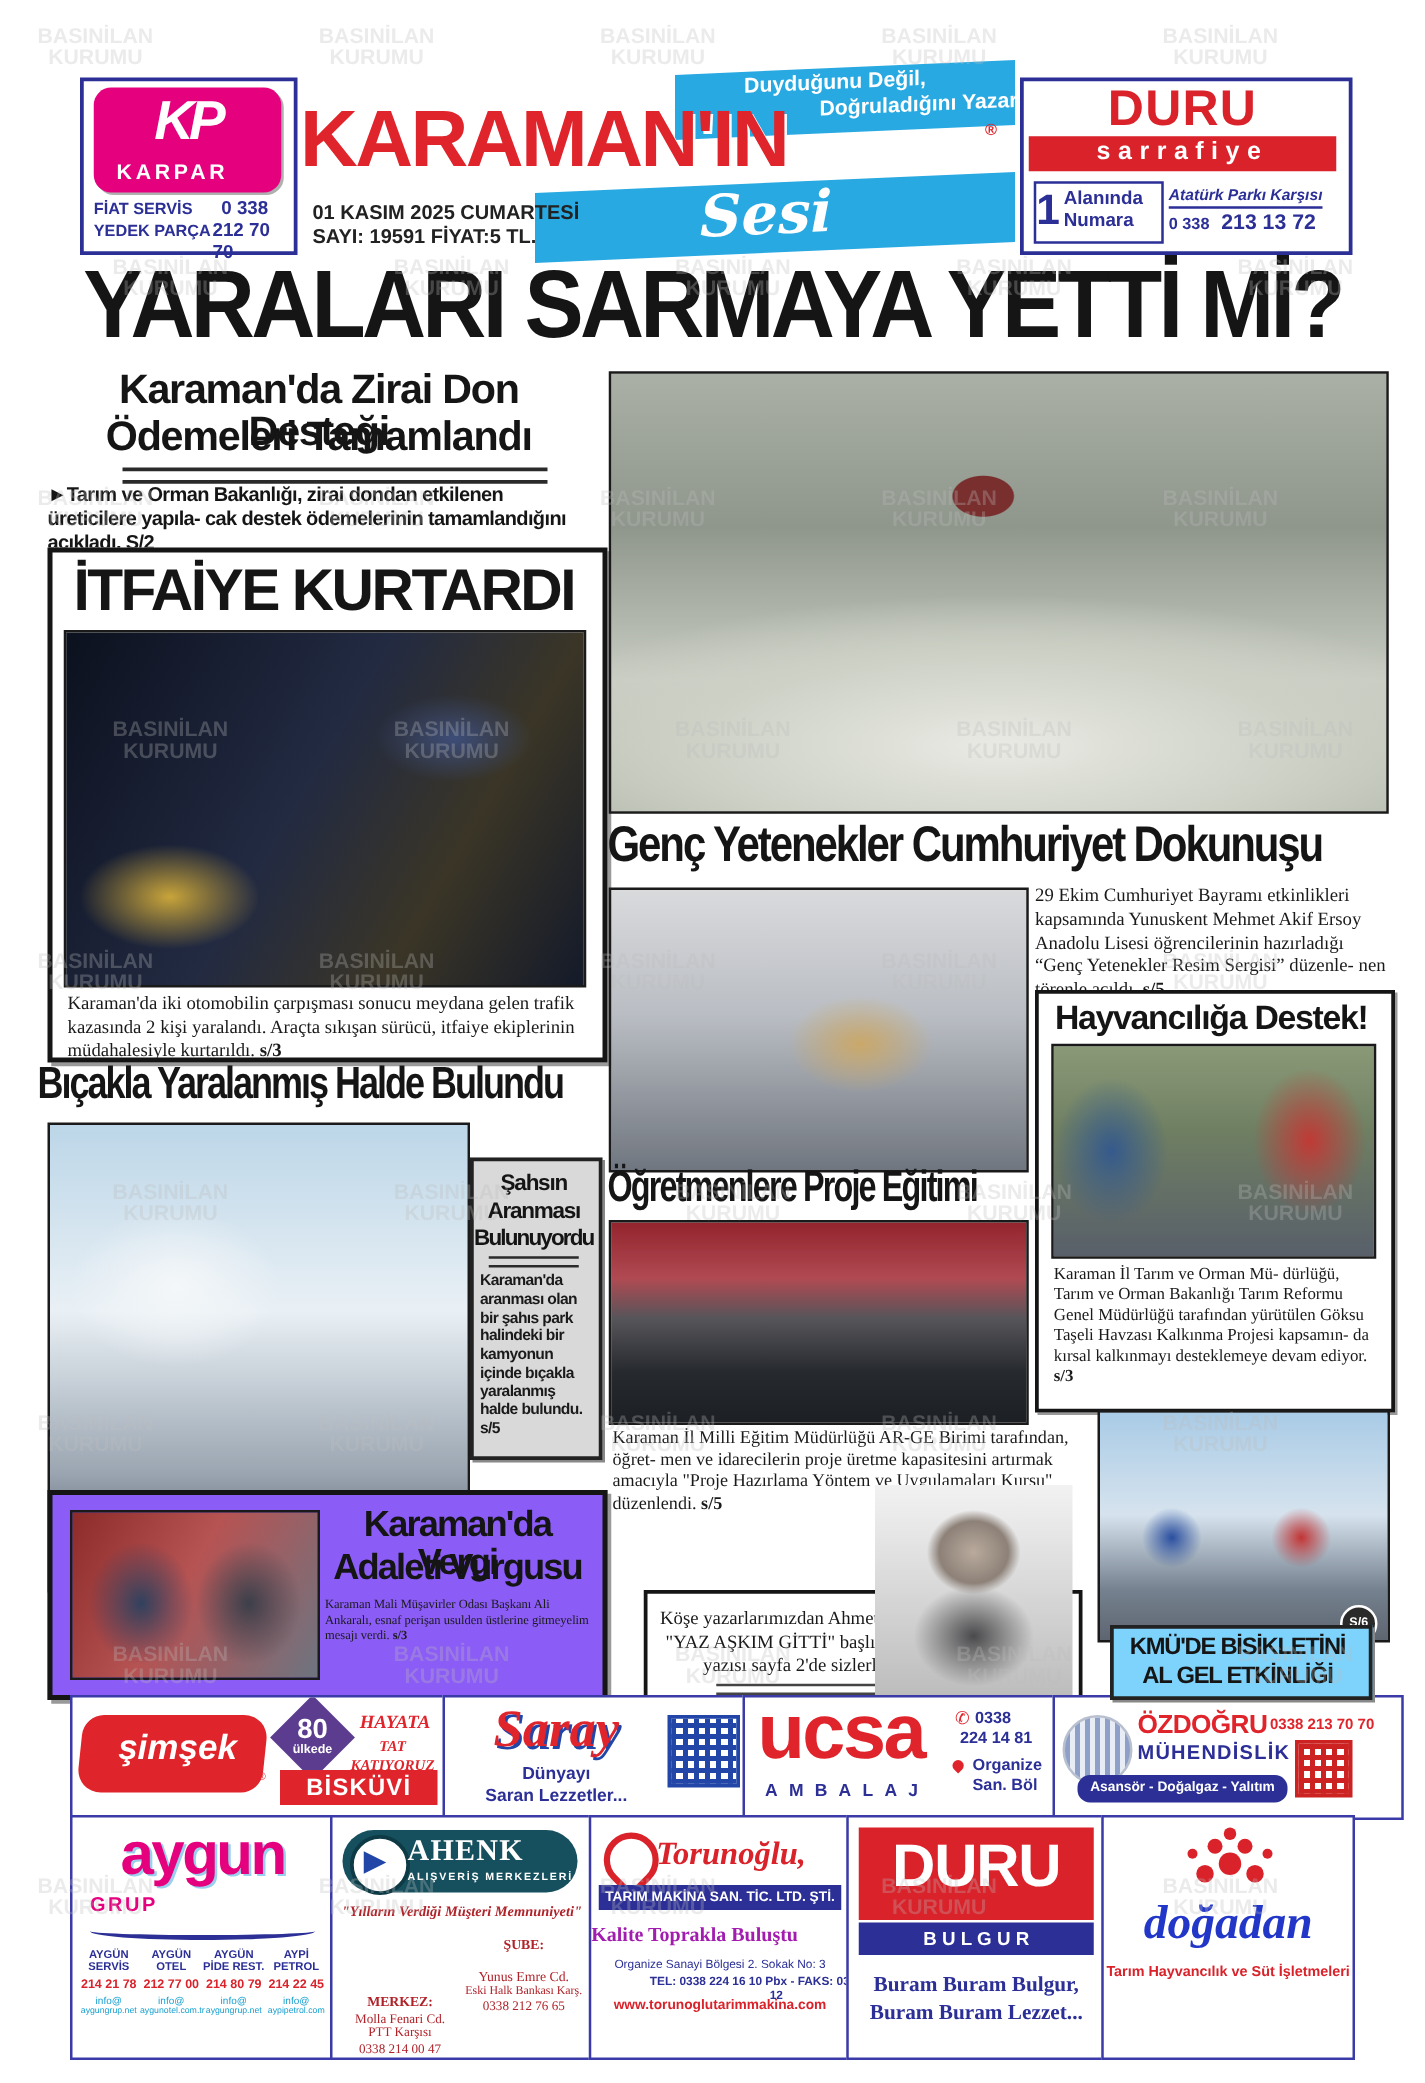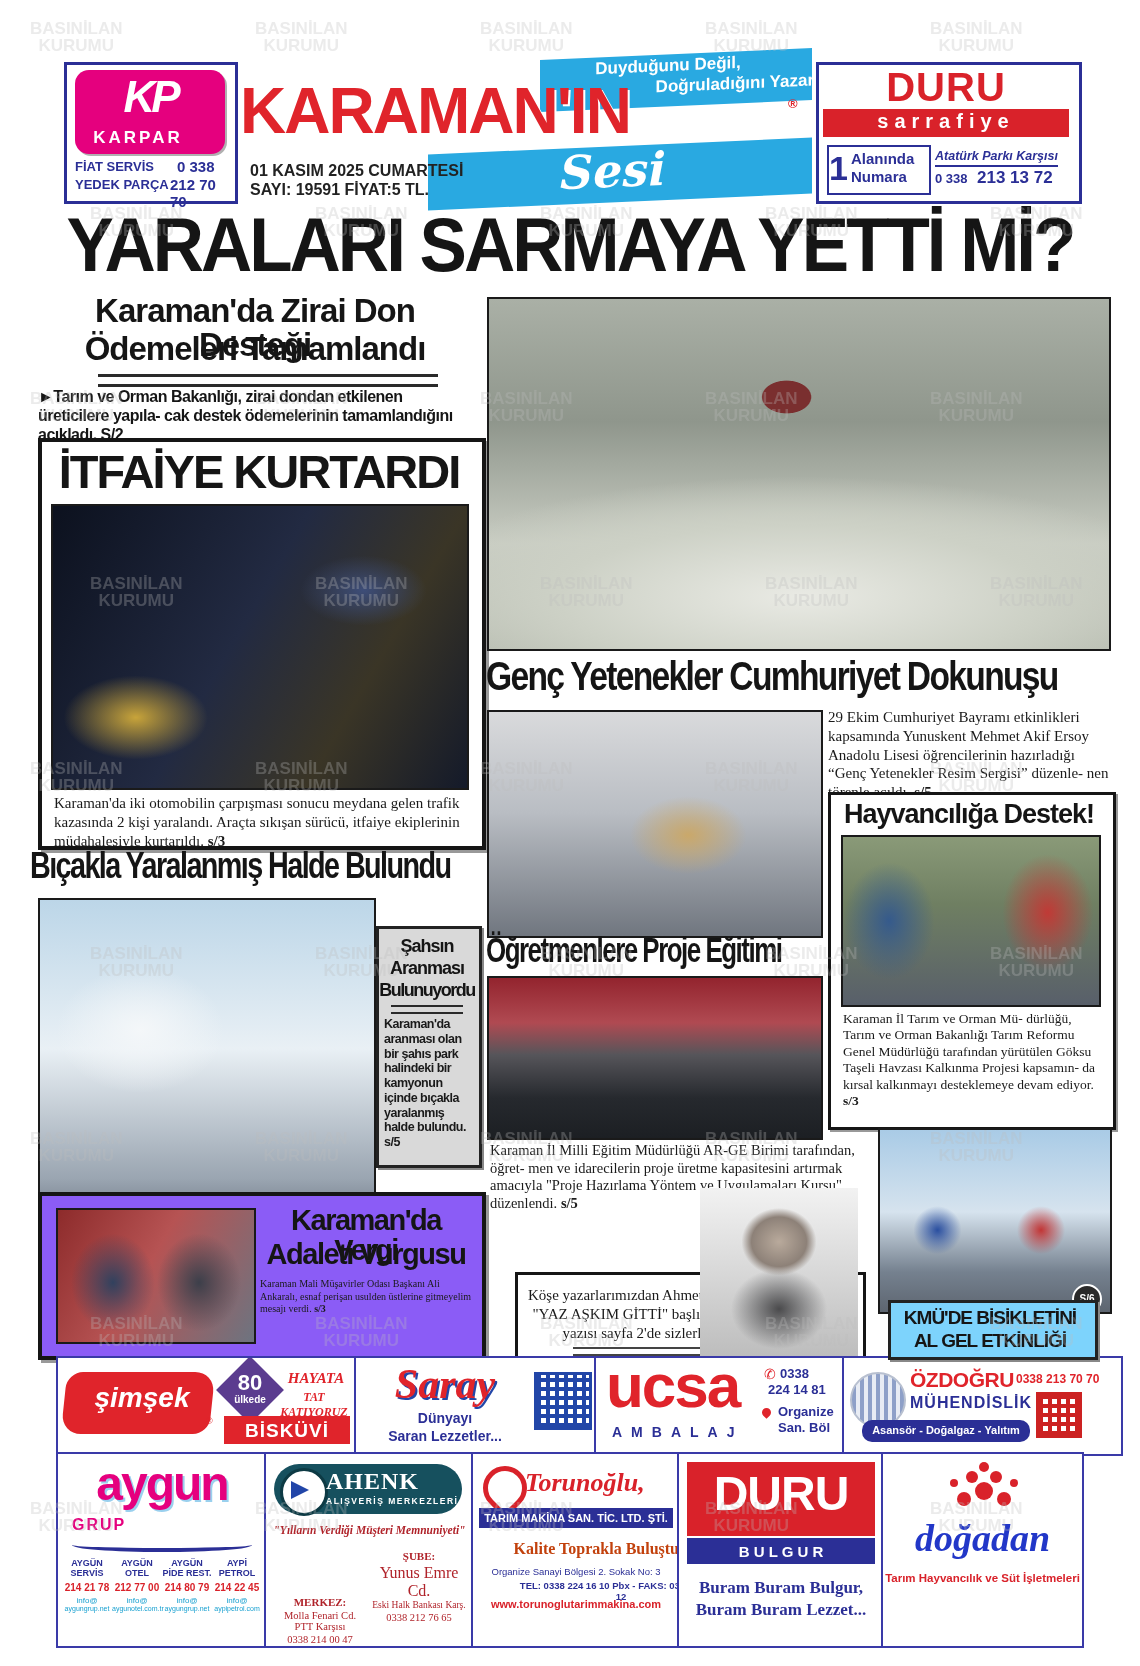--- a/index.html
+++ b/index.html
@@ -270,32 +270,32 @@
       <div class="abs" style="left:60px;top:42px;color:#fff;font-weight:700;font-size:8.5px;letter-spacing:1.5px;">ALIŞVERİŞ MERKEZLERİ</div>
       <div class="abs serifTxt" style="left:0;top:70px;width:207px;text-align:center;color:#b0232a;font-weight:800;font-style:italic;font-size:11.5px;">"Yılların Verdiği Müşteri Memnuniyeti"</div>
       <div class="abs serifTxt" style="left:8px;top:96px;width:92px;text-align:center;color:#b0232a;">
         <div style="font-weight:800;font-size:11px;margin-top:46px;">MERKEZ:</div>
         <div style="font-size:10.5px;margin-top:2px;">Molla Fenari Cd.</div>
         <div style="font-size:10.5px;">PTT Karşısı</div>
         <div style="font-size:10.5px;margin-top:2px;">0338 214 00 47</div>
       </div>
       <div class="abs serifTxt" style="left:104px;top:96px;width:98px;text-align:center;color:#b0232a;">
         <div style="font-weight:800;font-size:11px;">ŞUBE:</div>
-        <div style="font-size:16px;margin-top:2px;">Yunus Emre Cd.</div>
+        <div style="font-size:11px;margin-top:14px;">Yunus Emre Cd.</div>
         <div style="font-size:9.5px;">Eski Halk Bankası Karş.</div>
         <div style="font-size:10.5px;margin-top:2px;">0338 212 76 65</div>
       </div>
     </div>
 
     <div class="adcell" style="left:415px;top:96px;width:206px;height:192px;">
       <div class="abs" style="left:10px;top:12px;width:34px;height:34px;border-radius:50% 50% 50% 0;border:5px solid #d9222a;transform:rotate(-45deg);"></div>
       <div class="abs serifTxt" style="left:52px;top:14px;color:#d9222a;font-weight:900;font-style:italic;font-size:26px;">Torunoğlu,</div>
       <div class="abs" style="left:6px;top:54px;width:194px;height:20px;background:#2b2f96;"></div>
       <div class="abs" style="left:6px;top:58px;width:194px;text-align:center;color:#fff;font-weight:800;font-size:11px;">TARIM MAKİNA SAN. TİC. LTD. ŞTİ.</div>
-      <div class="abs serifTxt" style="left:0;top:86px;width:206px;text-align:right;color:#c2410c;font-weight:800;font-size:16px;">Kalite Toprakla Buluştu</div>
+      <div class="abs serifTxt" style="left:0;top:86px;width:206px;text-align:left;color:#a21caf;font-weight:800;font-size:16px;">Kalite Toprakla Buluştu</div>
       <div class="abs" style="left:0;top:112px;width:206px;text-align:center;color:#2b2f96;font-size:9.5px;">Organize Sanayi Bölgesi 2. Sokak No: 3</div>
       <div class="abs" style="left:0;top:126px;width:206px;text-align:center;color:#2b2f96;font-weight:800;font-size:9.5px;margin-left:45px;">TEL: 0338 224 16 10 Pbx - FAKS: 0338 224 16 12</div>
       <div class="abs" style="left:0;top:144px;width:206px;text-align:center;color:#d9222a;font-weight:800;font-size:11px;">www.torunoglutarimmakina.com</div>
     </div>
 
     <div class="adcell" style="left:621px;top:96px;width:204px;height:192px;">
       <div class="abs" style="left:8px;top:8px;width:188px;height:74px;background:#d9222a;"></div>
       <div class="abs" style="left:8px;top:12px;width:188px;text-align:center;color:#fff;font-weight:900;font-size:48px;letter-spacing:-1px;">DURU</div>
       <div class="abs" style="left:8px;top:84px;width:188px;height:26px;background:#2b2f96;"></div>
       <div class="abs" style="left:8px;top:89px;width:188px;text-align:center;color:#fff;font-weight:800;font-size:15px;">B U L G U R</div>

